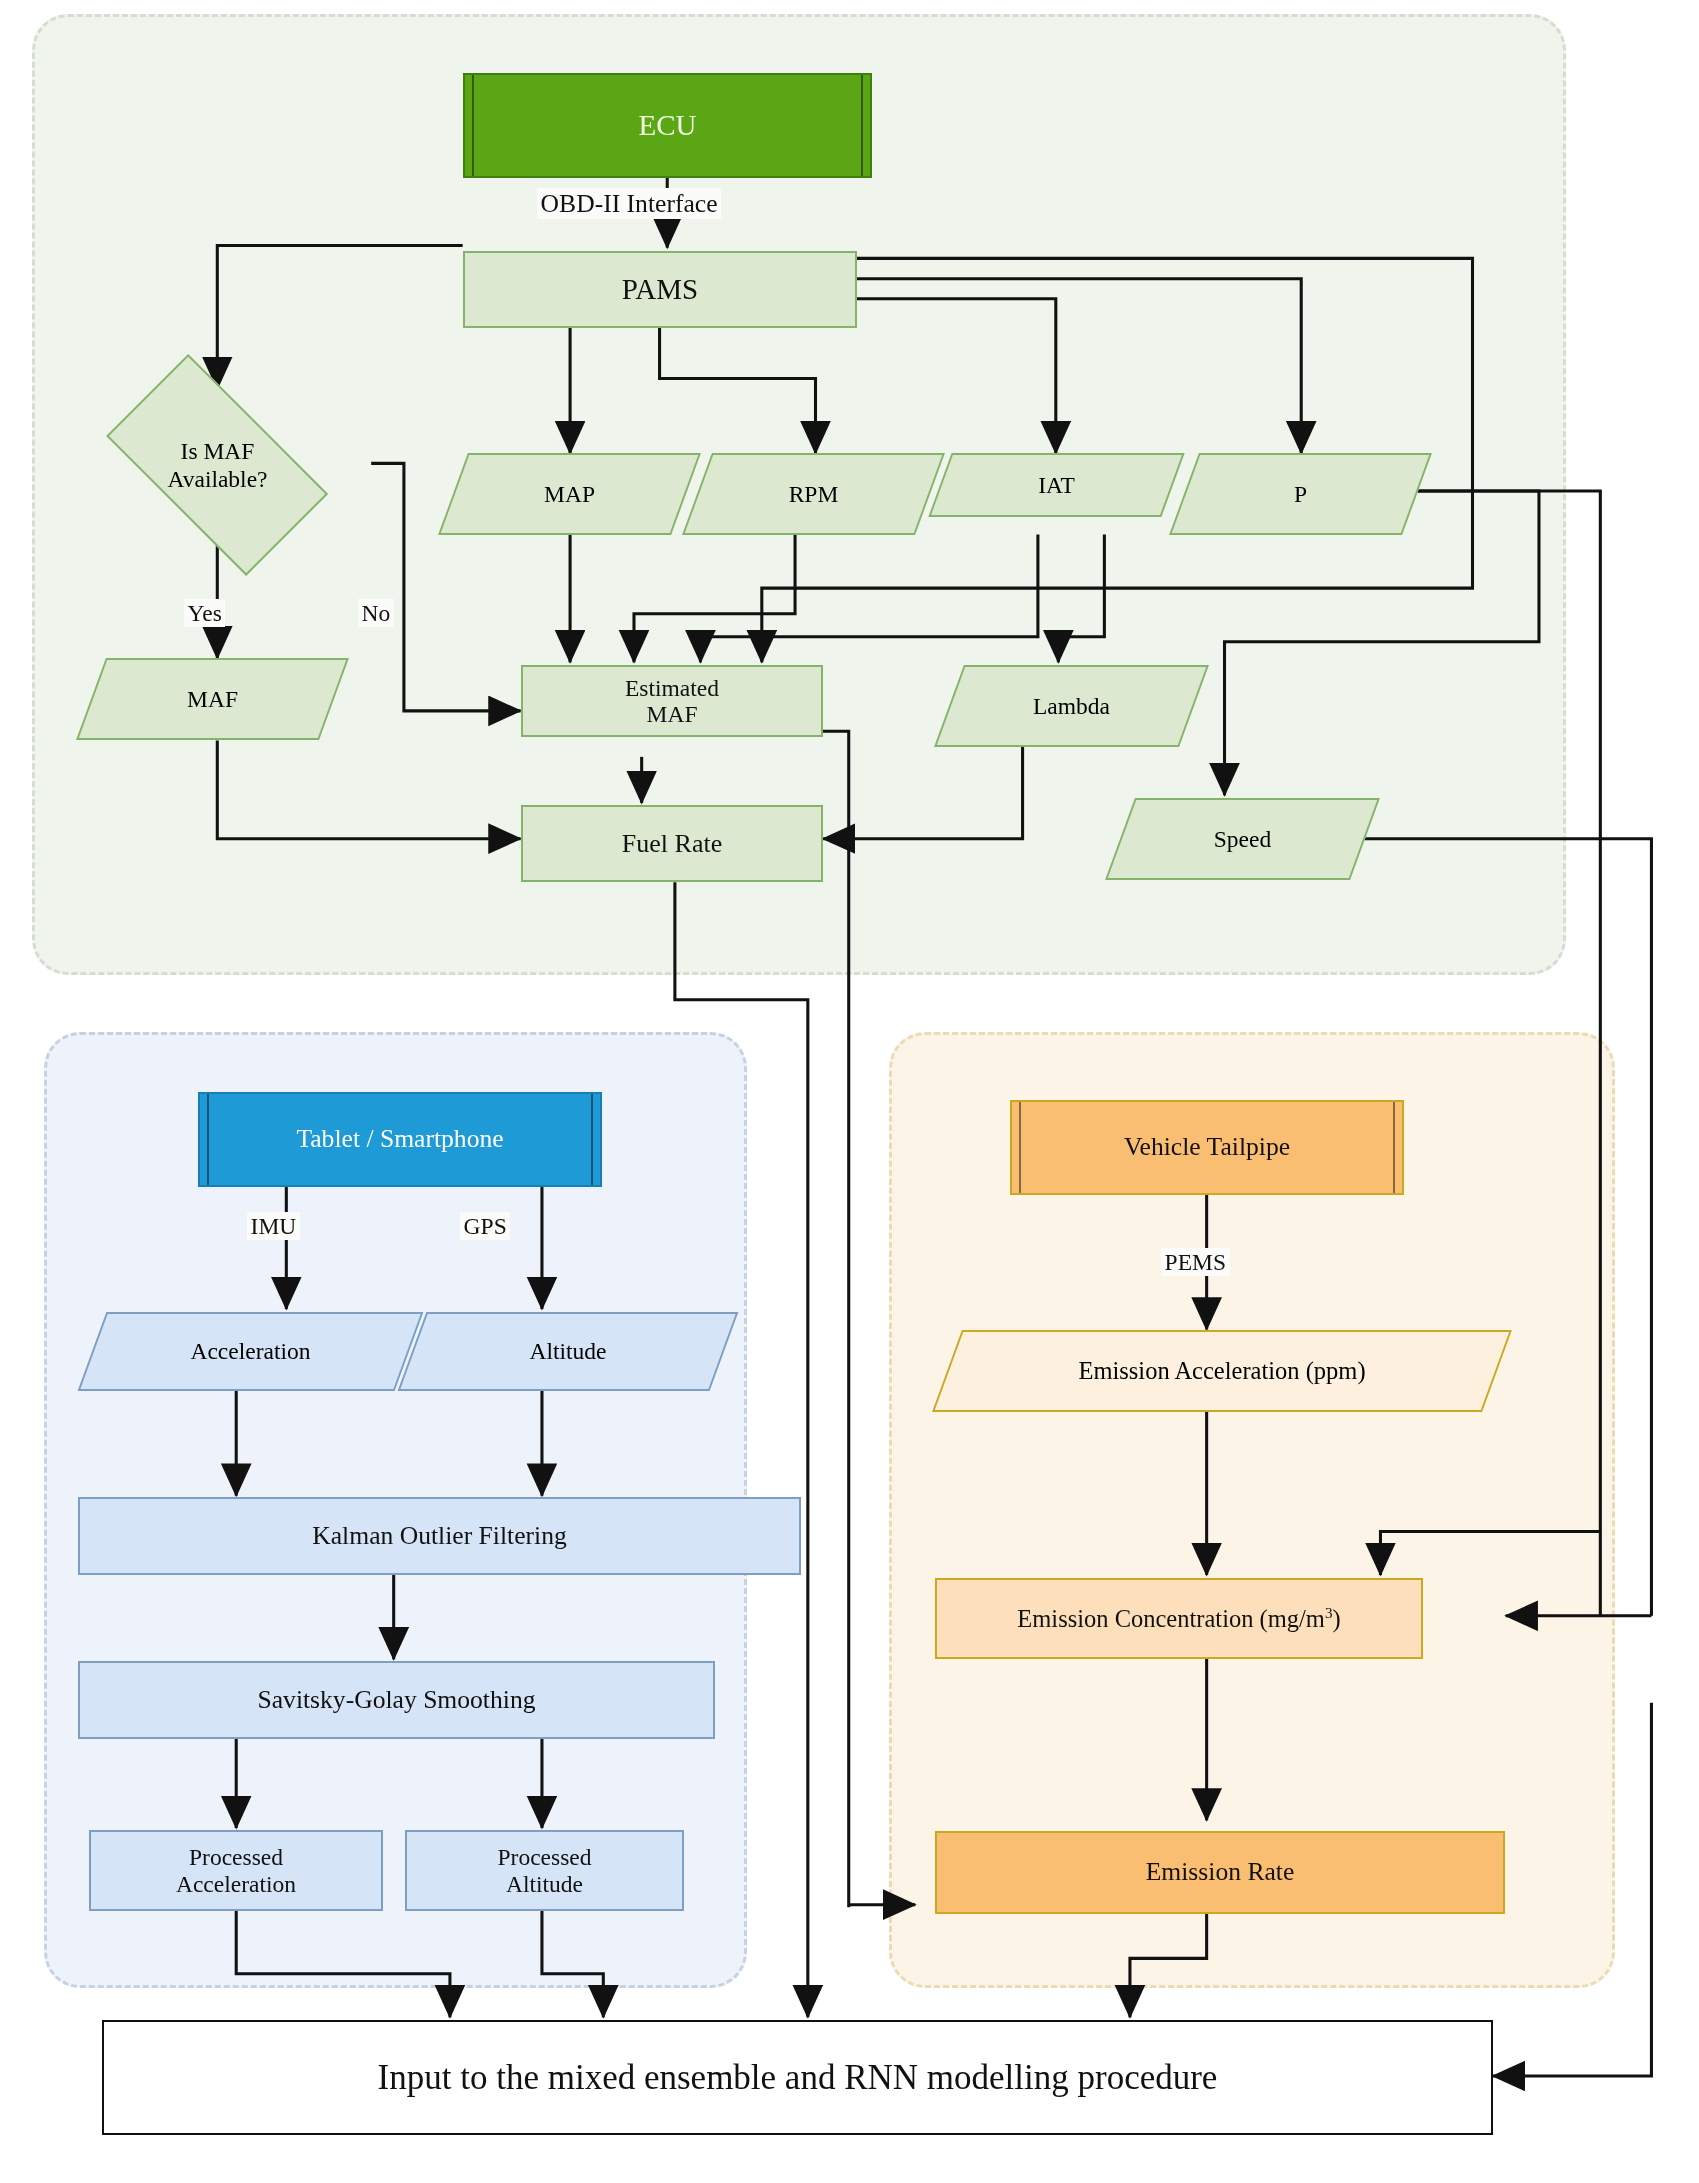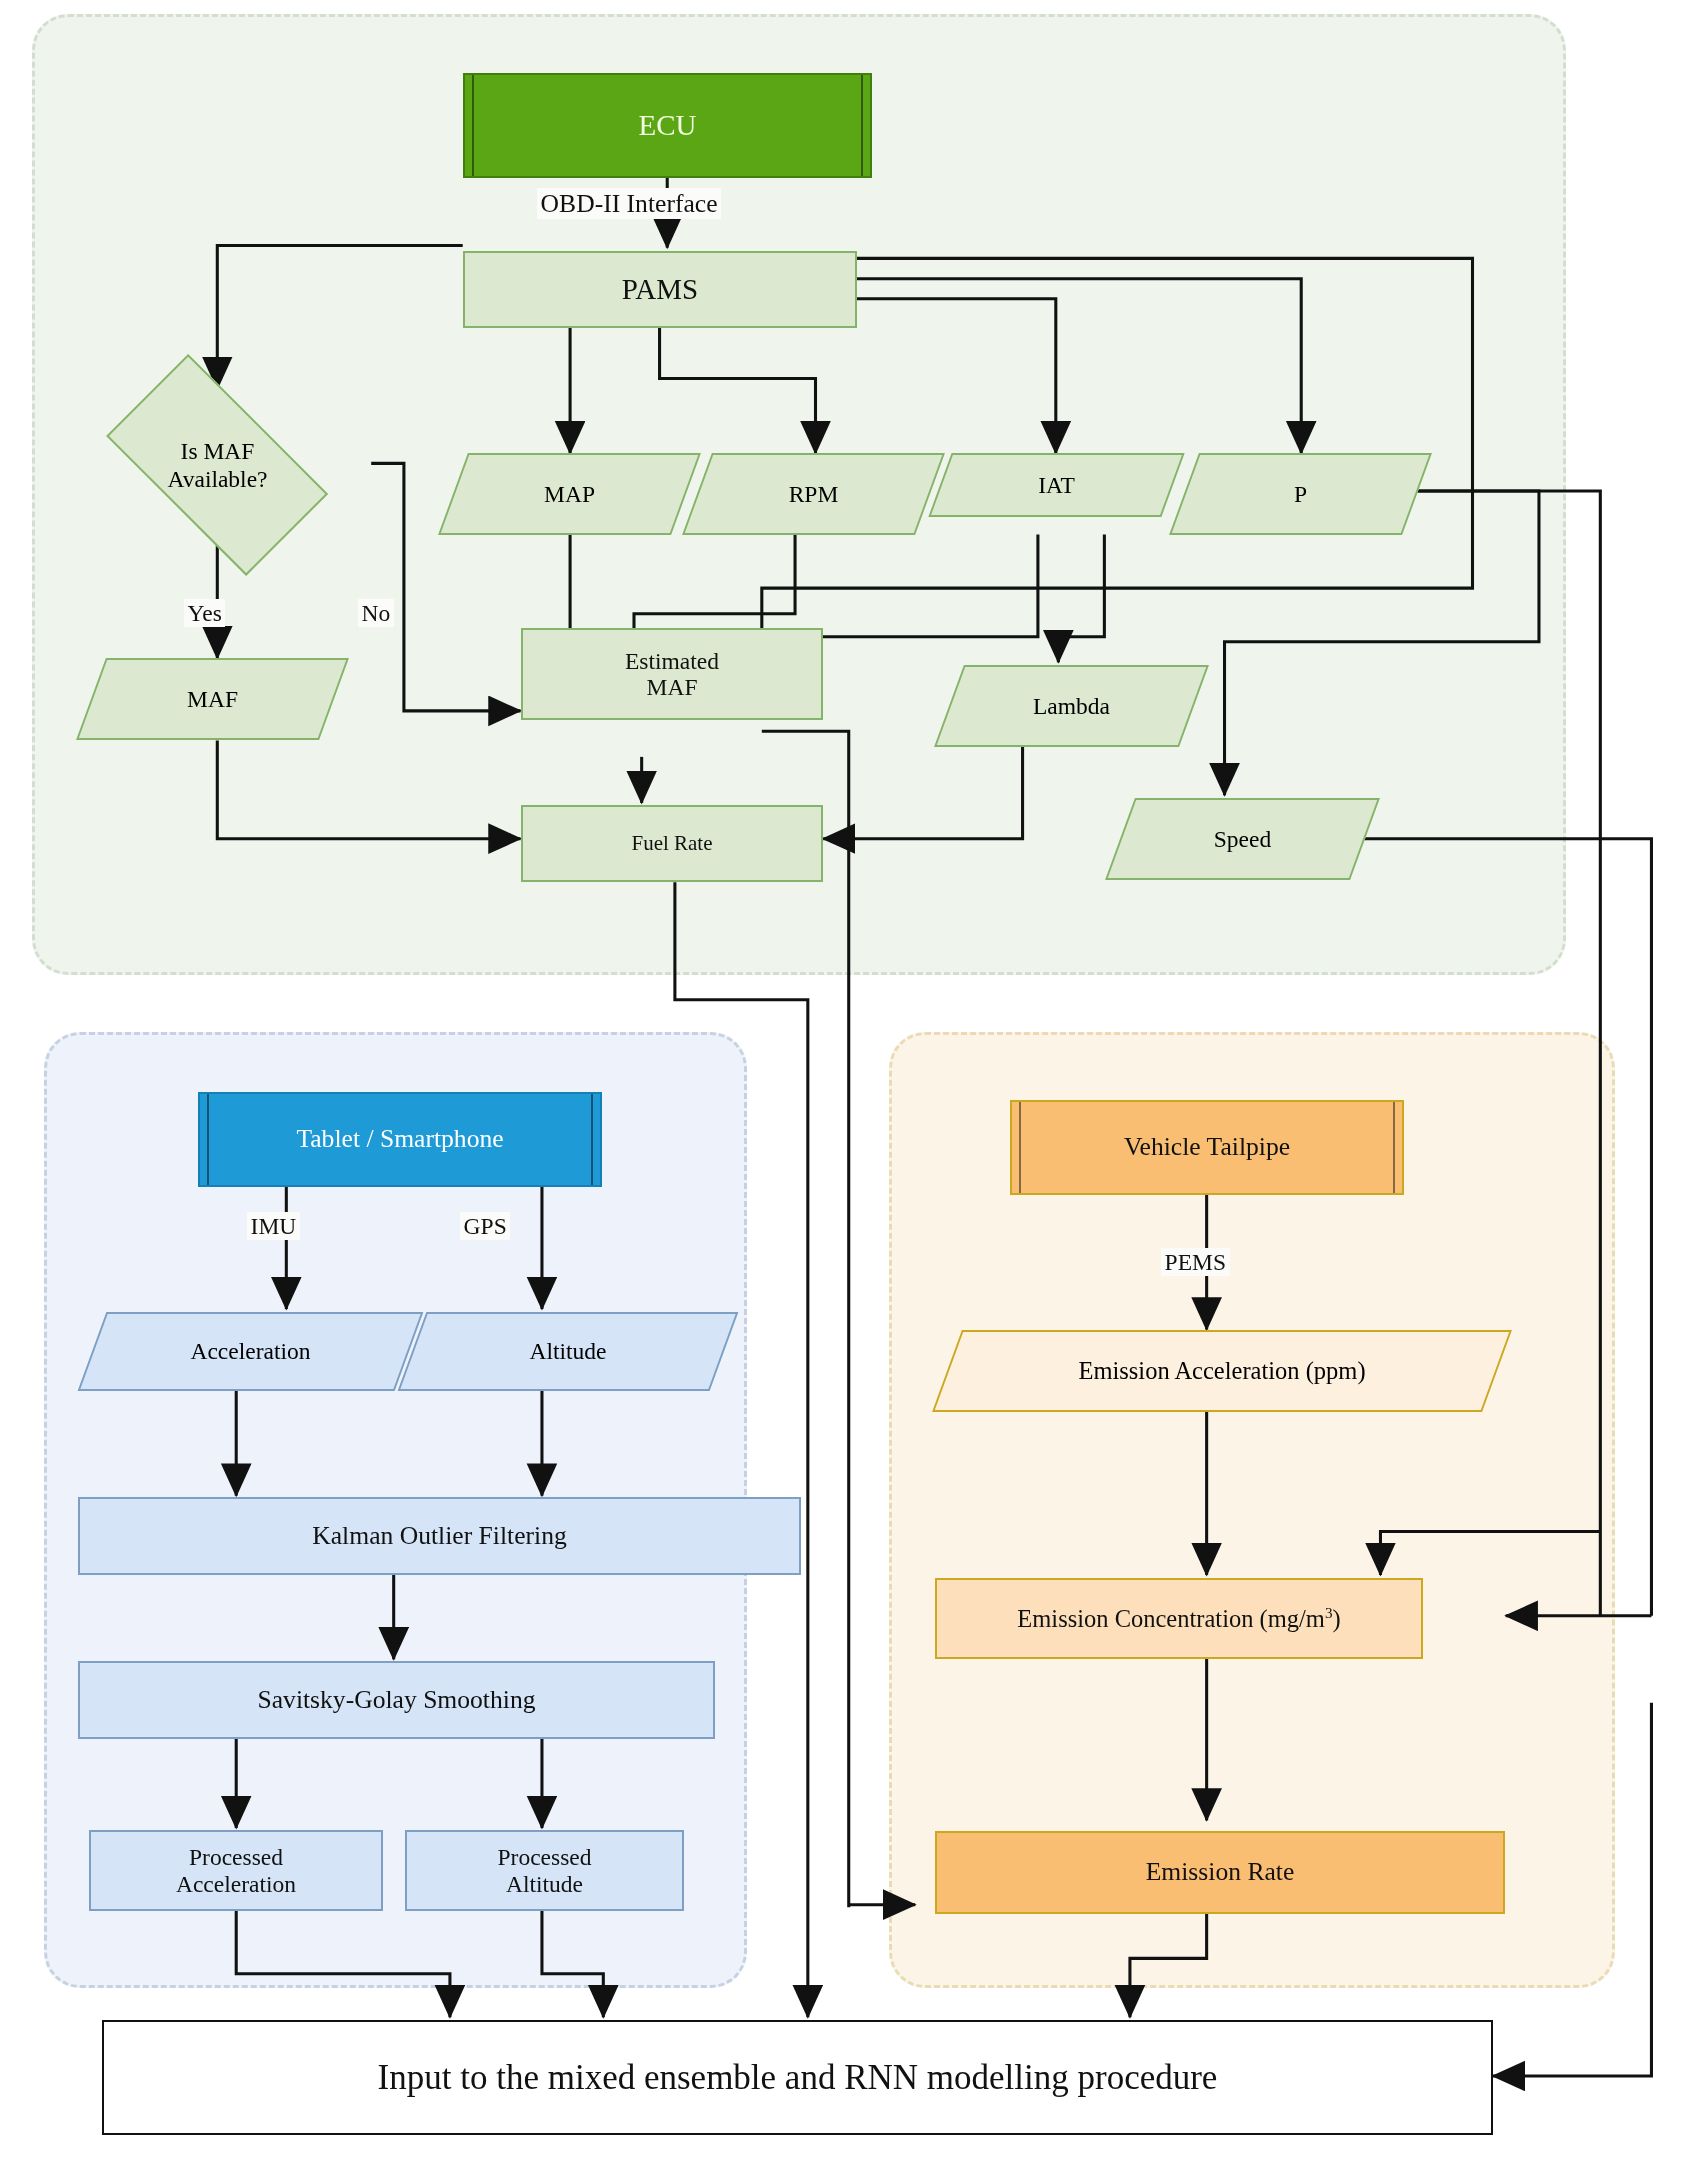--- a/index.html
+++ b/index.html
@@ -159,38 +159,38 @@
   </div>
   <div class="para g" style="left:940px;top:453px;width:233px;height:64px;font-size:23.5px;">
     <div class="skew"></div>
     <div class="lab">IAT</div>
   </div>
   <div class="para g" style="left:1184px;top:453px;width:233px;height:82px;font-size:23.5px;">
     <div class="skew"></div>
     <div class="lab">P</div>
   </div>
 
-  <div class="node box" style="left:521px;top:628px;width:302px;height:92px;font-size:23.5px;">
+  <div class="node box" style="left:521px;top:665px;width:302px;height:72px;font-size:23.5px;">
     <span>
         <span style="display:block">Estimated</span>
         <span style="display:block">MAF</span>
       </span>
   </div>
 
   <div class="para g" style="left:949px;top:665px;width:245px;height:82px;font-size:23.5px;">
     <div class="skew"></div>
     <div class="lab">Lambda</div>
   </div>
 
   <div class="para g" style="left:1120px;top:798px;width:245px;height:82px;font-size:23.5px;">
     <div class="skew"></div>
     <div class="lab">Speed</div>
   </div>
 
-  <div class="node box" style="left:521px;top:805px;width:302px;height:77px;font-size:21px;">
+  <div class="node box" style="left:521px;top:805px;width:302px;height:77px;font-size:26px;">
     <span>Fuel Rate</span>
   </div>
 
   <div class="node box blue-dark predef" style="left:198px;top:1092px;width:404px;height:95px;font-size:25.6px;">
     <span>Tablet / Smartphone</span>
   </div>
   <div class="edge-label" style="left:247px;top:1212px;font-size:23.5px;">IMU</div>
   <div class="edge-label" style="left:460px;top:1212px;font-size:23.5px;">GPS</div>
 
   <div class="para b" style="left:92px;top:1312px;width:317px;height:79px;font-size:23.5px;">

